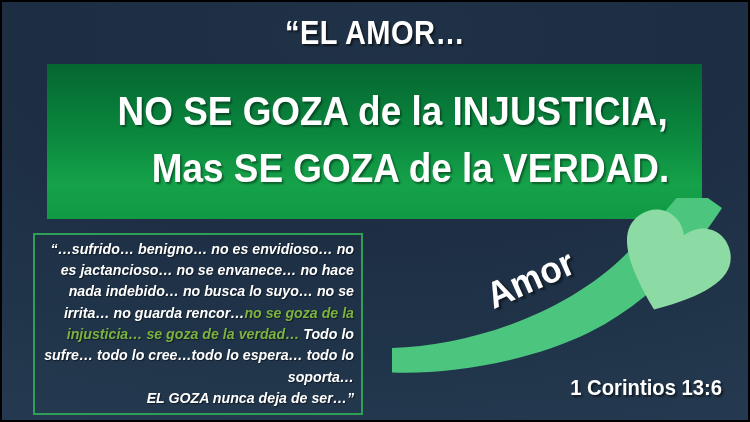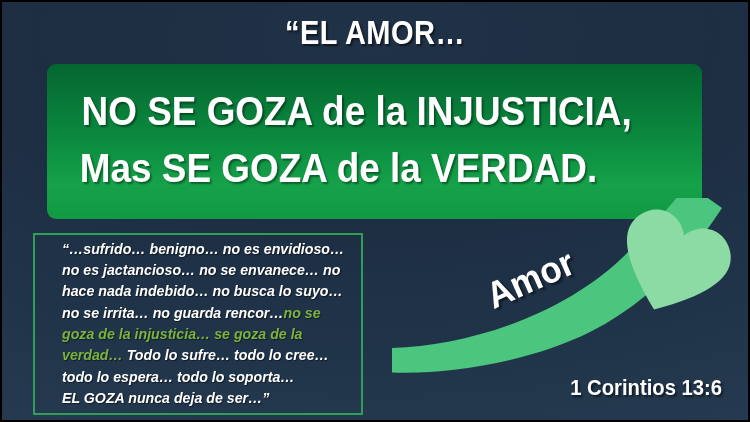--- a/index.html
+++ b/index.html
@@ -32,25 +32,24 @@
   }
 
   
   .banner{
     position:absolute;
     left:45px; top:62px;
     width:655px; height:155px;
     background:linear-gradient(180deg,#046630 0%,#0b8a3f 48%,#15a249 78%,#119944 100%);
     display:flex;
     flex-direction:column;
-    align-items:flex-start;
+    align-items:flex-end;
     justify-content:center;
     box-sizing:border-box;
     padding:6px 4px 10px 4px;
-    border-radius:9px;
   }
   .banner-line{
     color:#ffffff;
     font-weight:bold;
     font-size:41px;
     line-height:1.38;
     white-space:nowrap;
     transform:scaleX(.90);
     text-shadow:2px 2px 2px rgba(0,0,0,.40);
   }
@@ -101,23 +100,22 @@
     align-items:center;
     justify-content:center;
     padding:4px 7px;
   }
   .quote-text{
     color:#ffffff;
     font-style:italic;
     font-weight:bold;
     font-size:14.2px;
     line-height:1.50;
-    text-align:left;
+    text-align:right;
     text-shadow:1px 1px 1px rgba(0,0,0,.5);
-    margin-left:20px;
   }
   .hl{color:#7cb33f;}
 </style>
 </head>
 <body>
 
 <div id="slide">
 
   <div class="title">“EL AMOR…</div>
 

